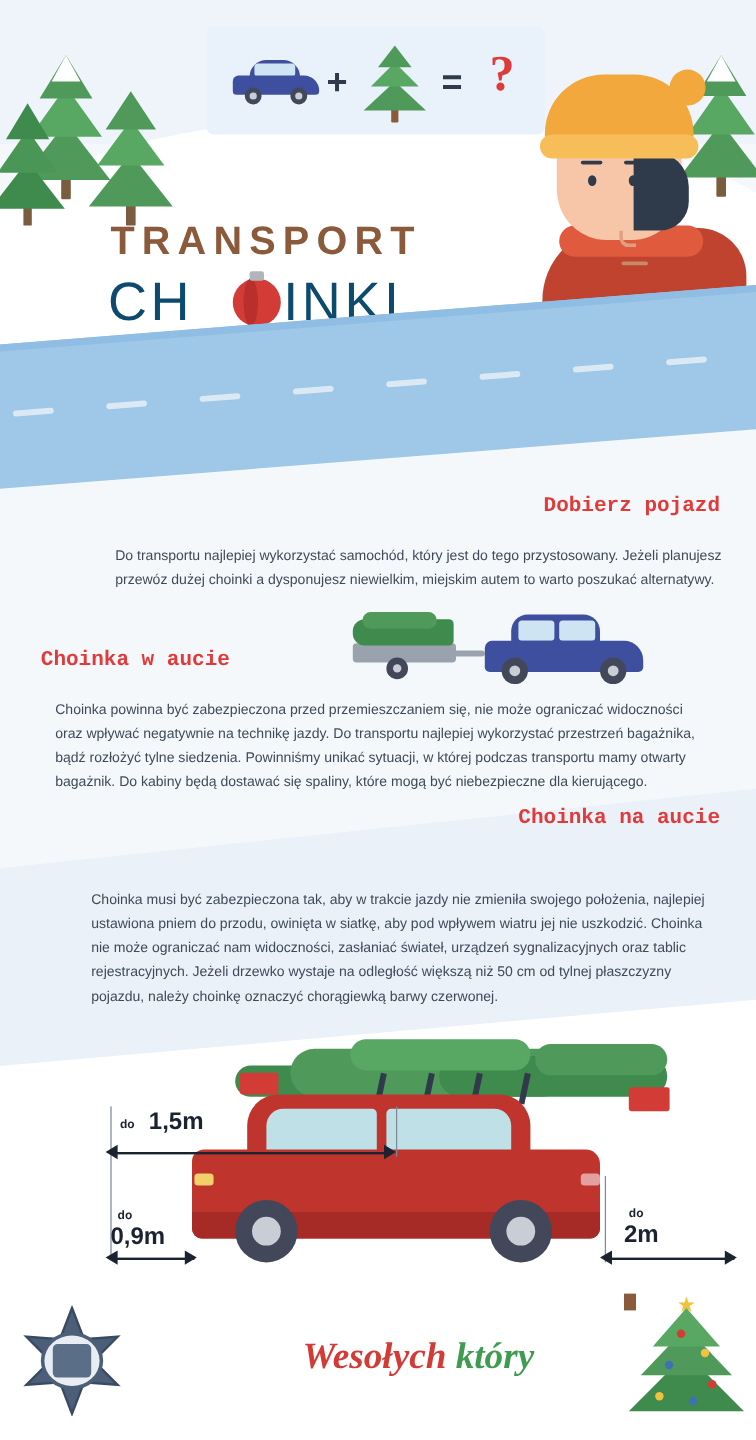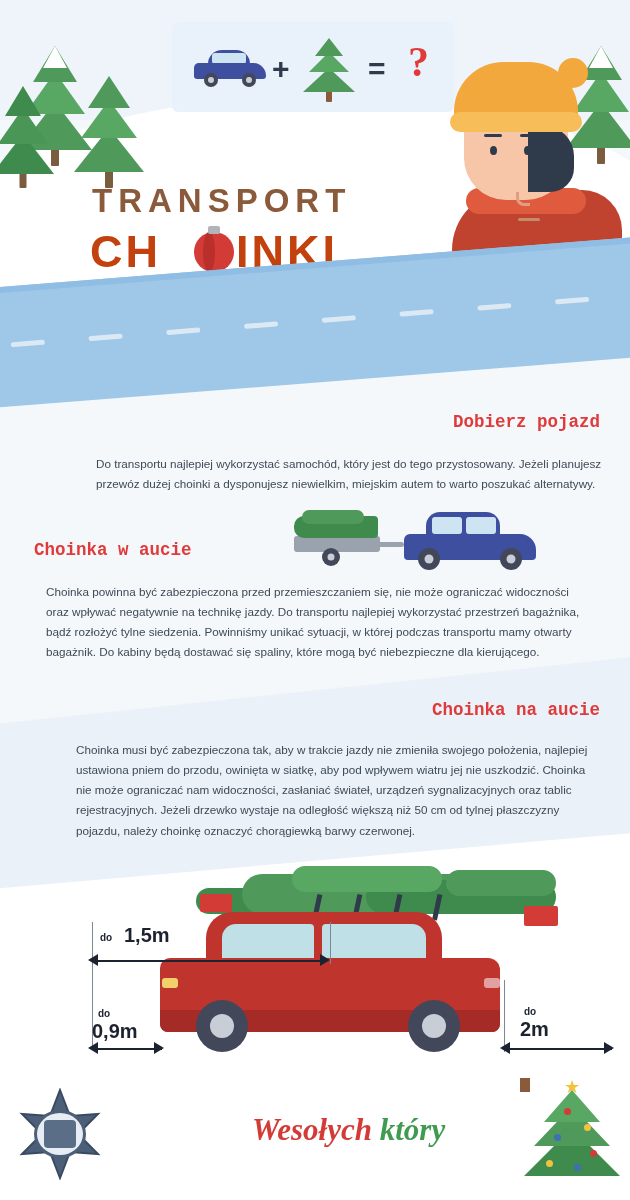--- a/index.html
+++ b/index.html
@@ -95,22 +95,22 @@
   }
 
   
   .title1 {
     position: absolute; left: 92px; top: 182px;
     font-size: 33px; font-weight: bold; letter-spacing: 6px;
     color: #8a5a3b; font-family: "Liberation Sans", sans-serif;
   }
   .title2 {
     position: absolute; left: 90px; top: 226px;
-    font-size: 45px; font-weight: bold; letter-spacing: 3px;
-    color: #c2410c; font-family: "Liberation Sans", sans-serif;
+    font-size: 45px; font-weight: normal; letter-spacing: 3px;
+    color: #0c4a6e; font-family: "Liberation Sans", sans-serif;
   }
   .ball {
     position: absolute; left: 194px; top: 232px; width: 40px; height: 40px;
     border-radius: 50%; background: #d33b36;
   }
   .ball:after {
     content: ""; position: absolute; left: 9px; top: 0; width: 12px; height: 40px;
     background: #b92f2b; border-radius: 50%;
   }
   .ball-cap {
@@ -406,21 +406,21 @@
         <i style="width:9px;height:9px;"></i>
       </div>
     <div class="wheel" style="left:212px; top:40px; width:22px; height:22px;">
         <i style="width:9px;height:9px;"></i>
       </div>
   </div>
 
   <div class="head" style="left:34px; top:540px;">Choinka w aucie</div>
   <div class="para" style="left:46px; top:582px; width:540px;">Choinka powinna być zabezpieczona przed przemieszczaniem się, nie może ograniczać widoczności oraz wpływać negatywnie na technikę jazdy. Do transportu najlepiej wykorzystać przestrzeń bagażnika, bądź rozłożyć tylne siedzenia. Powinniśmy unikać sytuacji, w której podczas transportu mamy otwarty bagażnik. Do kabiny będą dostawać się spaliny, które mogą być niebezpieczne dla kierującego.</div>
 
-  <div class="head" style="left:410px; top:700px; width:190px; text-align:right;">Choinka na aucie</div>
+  <div class="head" style="left:410px; top:672px; width:190px; text-align:right;">Choinka na aucie</div>
   <div class="para" style="left:76px; top:740px; width:520px;">Choinka musi być zabezpieczona tak, aby w trakcie jazdy nie zmieniła swojego położenia, najlepiej ustawiona pniem do przodu, owinięta w siatkę, aby pod wpływem wiatru jej nie uszkodzić. Choinka nie może ograniczać nam widoczności, zasłaniać świateł, urządzeń sygnalizacyjnych oraz tablic rejestracyjnych. Jeżeli drzewko wystaje na odległość większą niż 50 cm od tylnej płaszczyzny pojazdu, należy choinkę oznaczyć chorągiewką barwy czerwonej.</div>
 
   <div class="scene">
 
     <div class="treeroof">
       <div class="tr-seg" style="left:0px; top:22px; width:120px; height:26px; background:#3f8a4d; border-radius:14px 6px 6px 14px;"></div>
       <div class="tr-seg" style="left:46px; top:8px; width:230px; height:40px; background:#4f9a5a; border-radius:20px;"></div>
       <div class="tr-seg" style="left:170px; top:14px; width:190px; height:34px; background:#3f8a4d; border-radius:18px;"></div>
       <div class="tr-seg" style="left:96px; top:0px; width:150px; height:26px; background:#58a864; border-radius:14px;"></div>
       <div class="tr-seg" style="left:250px; top:4px; width:110px; height:26px; background:#4f9a5a; border-radius:14px;"></div>

